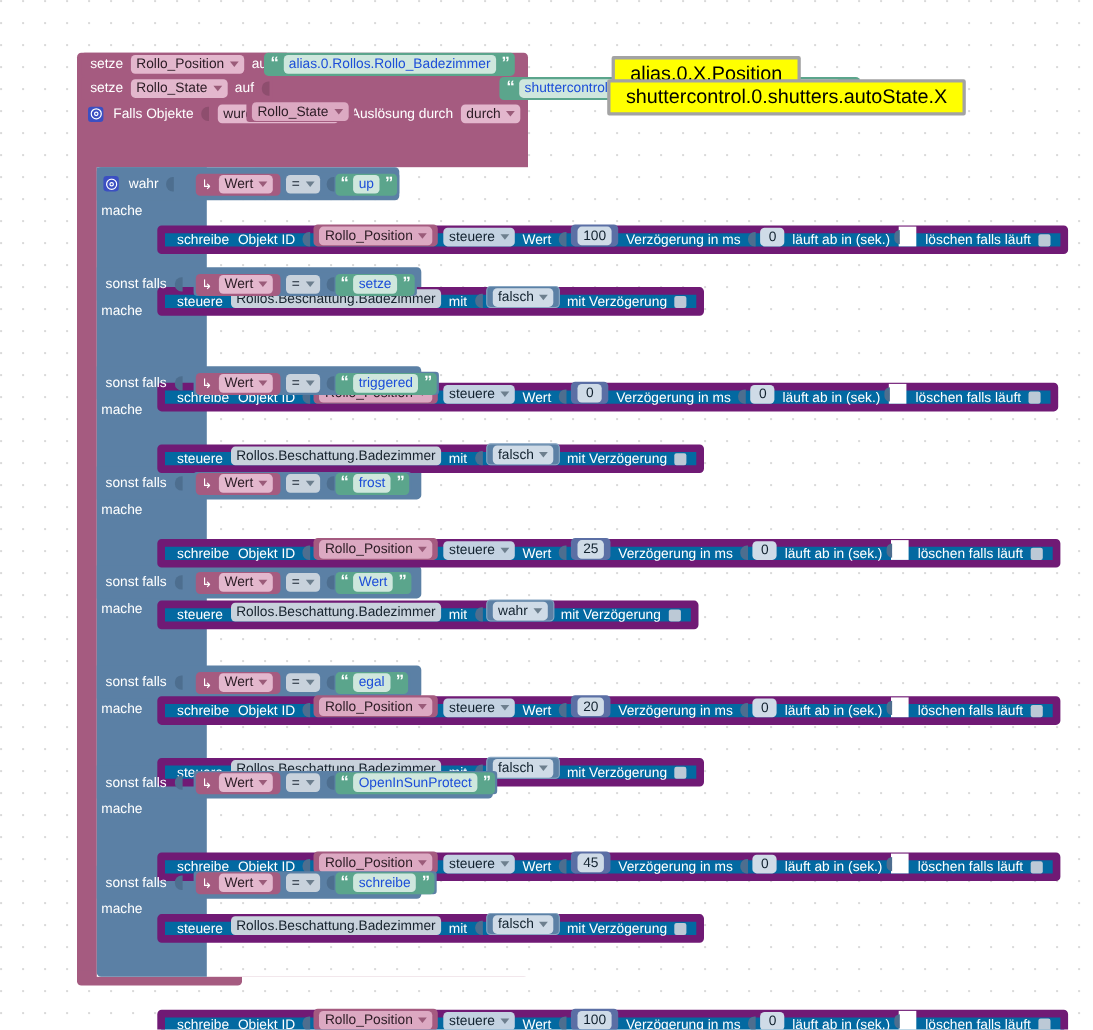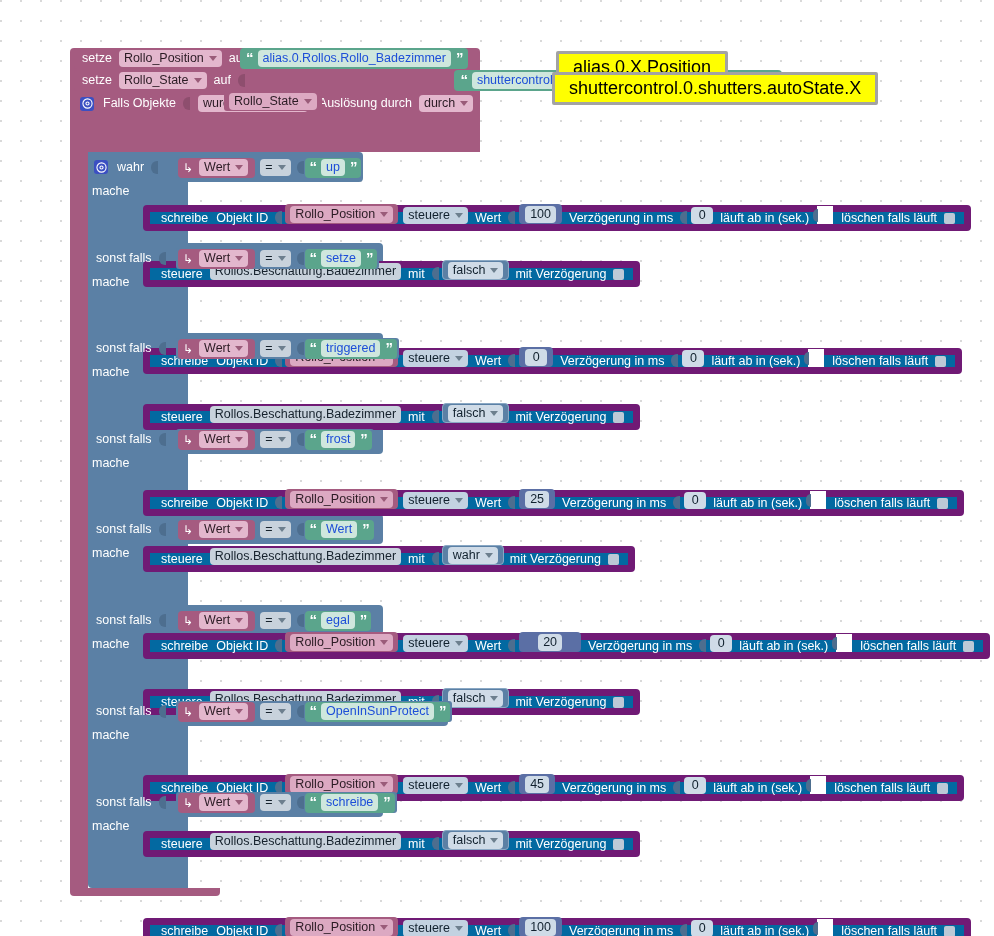--- a/index.html
+++ b/index.html
@@ -465,21 +465,21 @@
           <span>Rollo_Position</span>
           <span class="arrow"></span>
         </span>
       </span>
       <span class="field blue">
         <span>steuere</span>
         <span class="arrow"></span>
       </span>
       <span class="lbl">Wert</span>
       <span class="socket onBlue"></span>
-      <span style="display: inline-flex; align-items: center; background: rgb(91, 111, 165); border-radius: 4px; height: 20px; padding: 0px 16px; margin: 0px 3px;">
+      <span style="display: inline-flex; align-items: center; background: rgb(91, 111, 165); border-radius: 4px; height: 20px; padding: 0px 3px; margin: 0px 3px;">
         <span class="field num">
           <span>20</span>
         </span>
       </span>
       <span class="lbl">Verzögerung in ms</span>
       <span class="socket onBlue"></span>
       <span class="field num">
         <span>0</span>
       </span>
       <span class="lbl">läuft ab in (sek.)</span>

